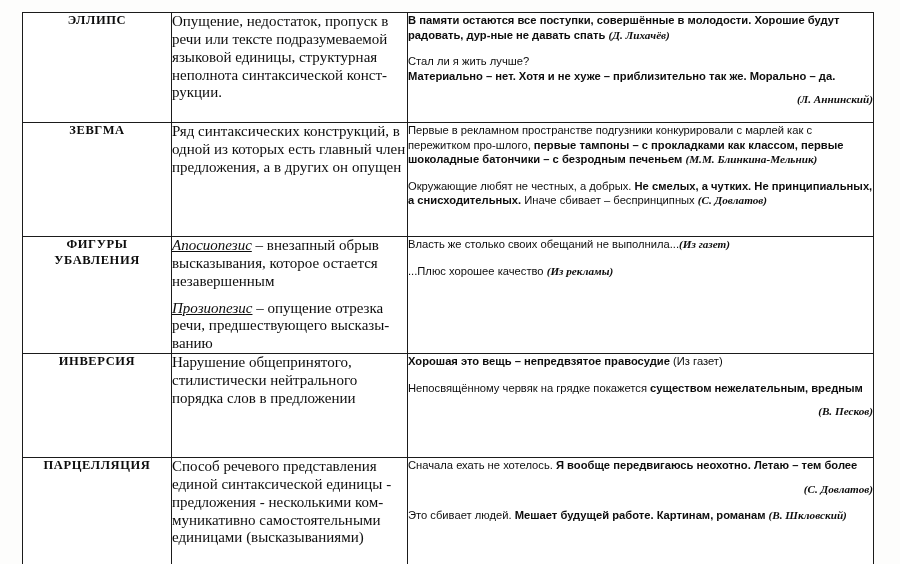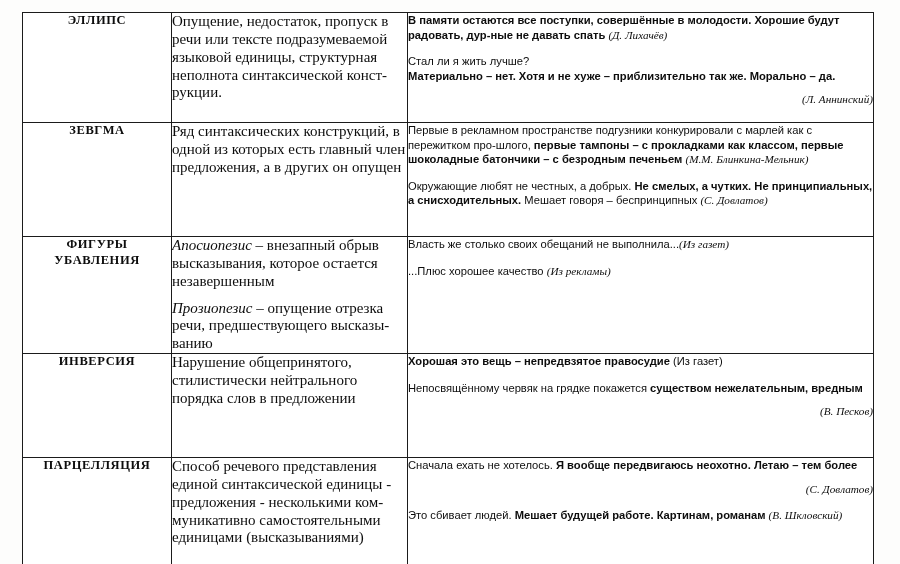--- a/index.html
+++ b/index.html
@@ -68,40 +68,40 @@
     padding: 7px 9px 7px 10px;
     font-family: "Liberation Serif", "DejaVu Serif", serif;
     font-size: 15px;
     line-height: 1.19;
     text-align: left;
   }
   td.definition p {
     margin: 0 0 9px 0;
   }
   td.definition p:last-child { margin-bottom: 0; }
-  .it { font-style: italic; }
+  .it { font-style: italic; text-decoration: underline; }
 
   
   td.examples {
     width: 465px;
     padding: 8px 10px 8px 9px;
     font-family: "Liberation Sans", "DejaVu Sans", sans-serif;
     font-size: 11.2px;
     line-height: 1.3;
     text-align: left;
   }
   td.examples p {
     margin: 0 0 12px 0;
   }
   td.examples p:last-child { margin-bottom: 0; }
   td.examples .b { font-weight: bold; }
   td.examples .src {
     font-family: "Liberation Serif", "DejaVu Serif", serif;
     font-style: italic;
-    font-weight: normal;
+    font-weight: bold;
   }
   td.examples .src-plain {
     font-family: "Liberation Sans", "DejaVu Sans", sans-serif;
     font-style: normal;
     font-weight: normal;
   }
   td.examples .right {
     display: block;
     text-align: right;
     margin-top: 9px;
@@ -149,21 +149,21 @@
         </td>
         <td class="definition">
           <p><span>Ряд синтаксических конструкций, в одной из которых есть главный член предложения, а в других он опущен</span></p>
         </td>
         <td class="examples">
           <p>
             <span>Первые в рекламном пространстве подгузники конкурировали с марлей как с пережитком про-шлого, </span><span class="b">первые тампоны – с прокладками как классом, первые шоколадные батончики – с безродным печеньем</span>
             <span class="src">(М.М. Блинкина-Мельник)</span>
           </p>
           <p>
-            <span>Окружающие любят не честных, а добрых. </span><span class="b">Не смелых, а чутких. Не принципиальных, а снисходительных.</span><span> Мешает говоря – беспринципных </span><span class="src">(С. Довлатов)</span>
+            <span>Окружающие любят не честных, а добрых. </span><span class="b">Не смелых, а чутких. Не принципиальных, а снисходительных.</span><span> Иначе сбивает – беспринципных </span><span class="src">(С. Довлатов)</span>
           </p>
         </td>
       </tr>
 
       <tr class="r2">
         <td class="term">
           <span class="term-text">ФИГУРЫ</span>
           <span class="term-text">УБАВЛЕНИЯ</span>
         </td>
         <td class="definition">

